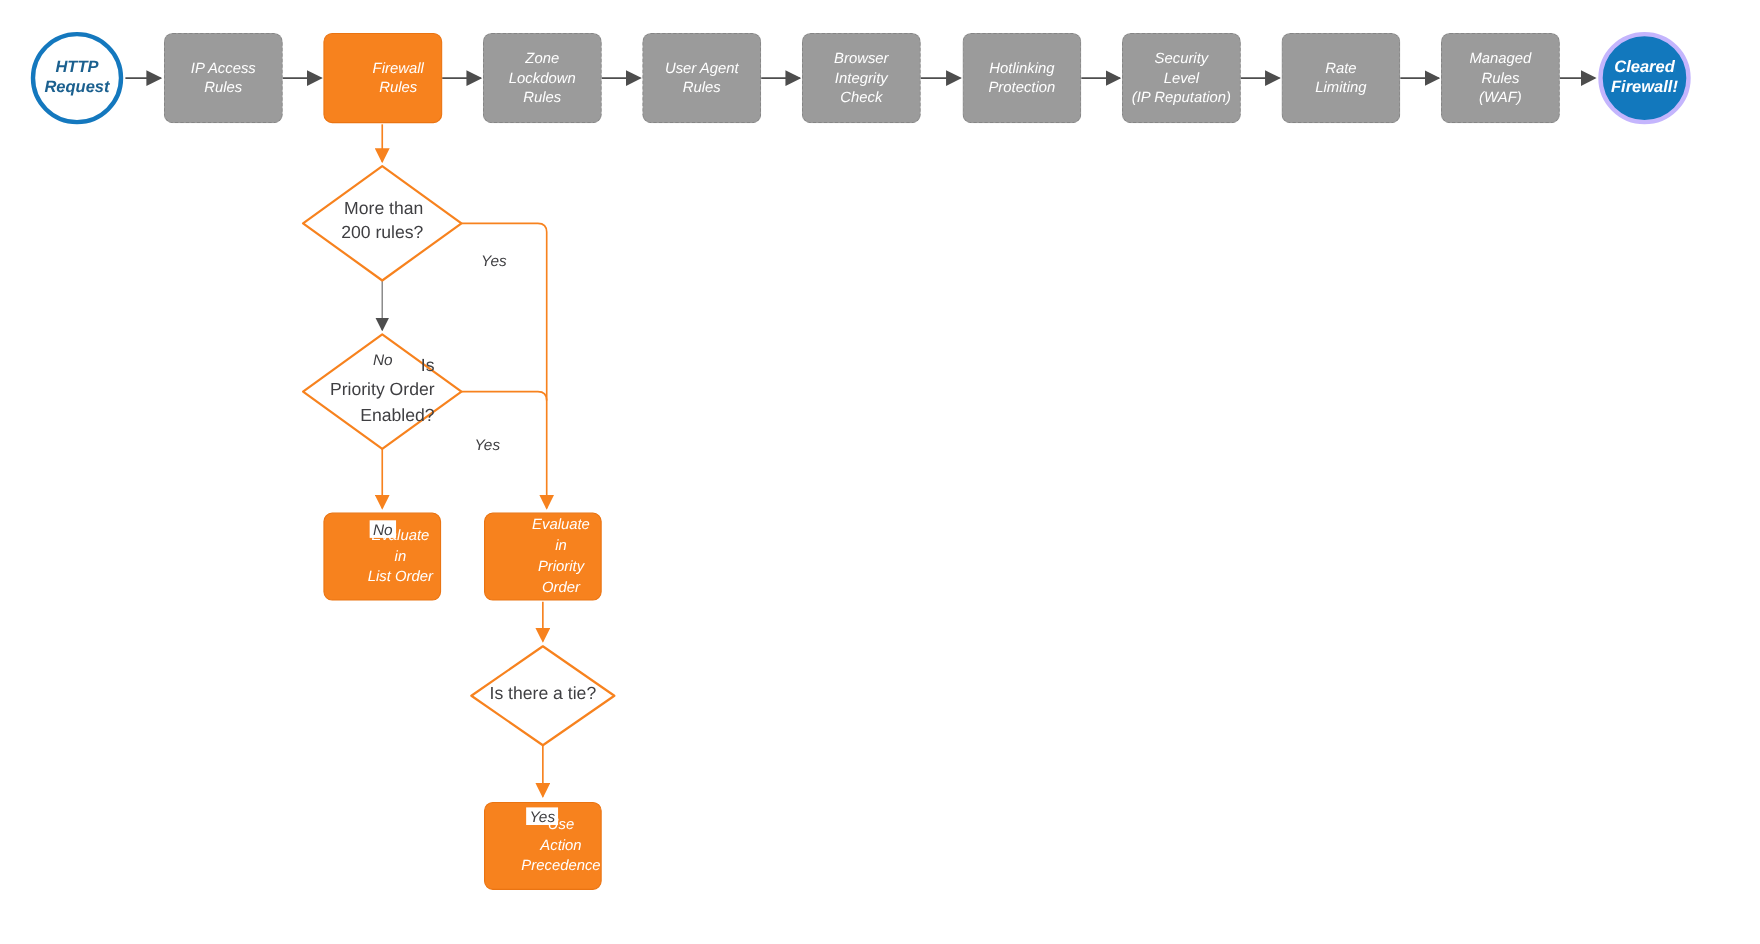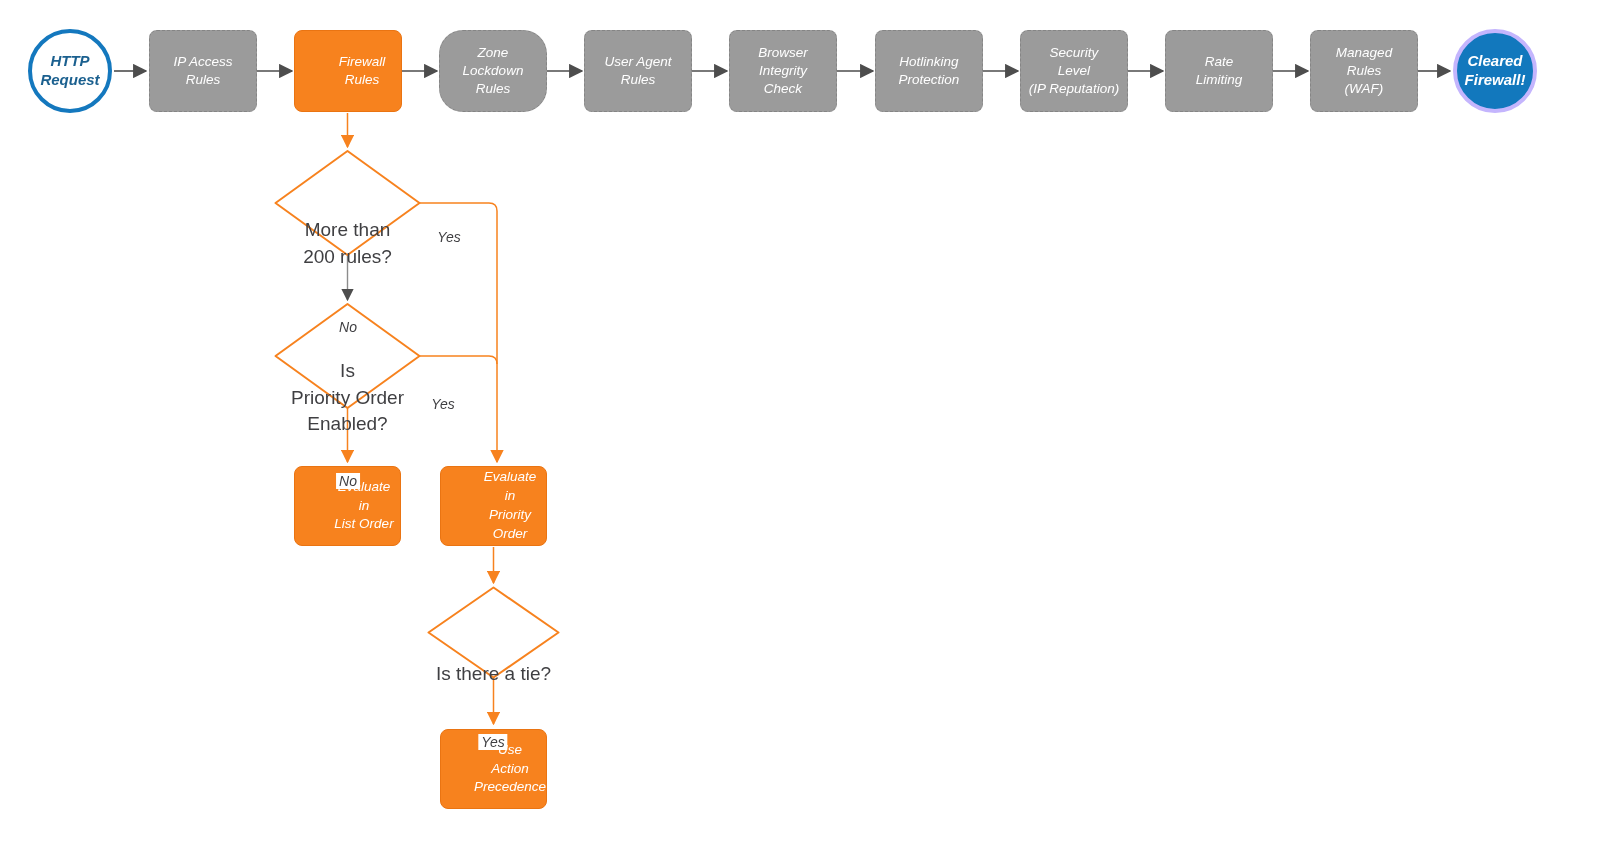--- a/index.html
+++ b/index.html
@@ -31,22 +31,22 @@
     padding-left: 33px;
   }
   .circle {
     width: 84px; height: 84px; border-radius: 50%;
     font-weight: bold; font-style: italic; font-size: 15px; line-height: 1.25;
   }
   .circle.start { background: #ffffff; border: 4px solid #1478be; color: #1b608f; }
   .circle.end   { background: #1278bd; border: 4px solid #c4b5fd; color: #ffffff; }
   .diamond-label {
     position: absolute; transform: translate(-50%, -50%);
-    color: #3f3f42; font-size: 19px; line-height: 1.4;
-    text-align: center; white-space: pre-line; margin-top: 42px;
+    color: #3f3f42; font-size: 16px; line-height: 1.4;
+    text-align: right; white-space: pre-line;
   }
   .edge-label {
     position: absolute; transform: translate(-50%, -50%);
     color: #3f3f42; font-size: 14px; font-style: italic; line-height: 1; margin-top: 48px;
   }
   .edge-label.on-line { background: #ffffff; padding: 1px 3px; }
 </style>
 </head>
 <body>
 
@@ -92,21 +92,21 @@
     </g>
   </svg>
 
   <div class="node circle start" style="left:28px; top:29px;">HTTP
 Request</div>
 
   <div class="node stage" style="left:149px; top:30px;">IP Access
 Rules</div>
   <div class="node stage accent" style="left:294px; top:30px;padding-left:28px;">Firewall
 Rules</div>
-  <div class="node stage" style="left:439px; top:30px;border-radius:24px;">Zone
+  <div class="node stage" style="left:439px; top:30px;">Zone
 Lockdown
 Rules</div>
   <div class="node stage" style="left:584px; top:30px;">User Agent
 Rules</div>
   <div class="node stage" style="left:729px; top:30px;">Browser
 Integrity
 Check</div>
   <div class="node stage" style="left:875px; top:30px;">Hotlinking
 Protection</div>
   <div class="node stage" style="left:1020px; top:30px;">Security

